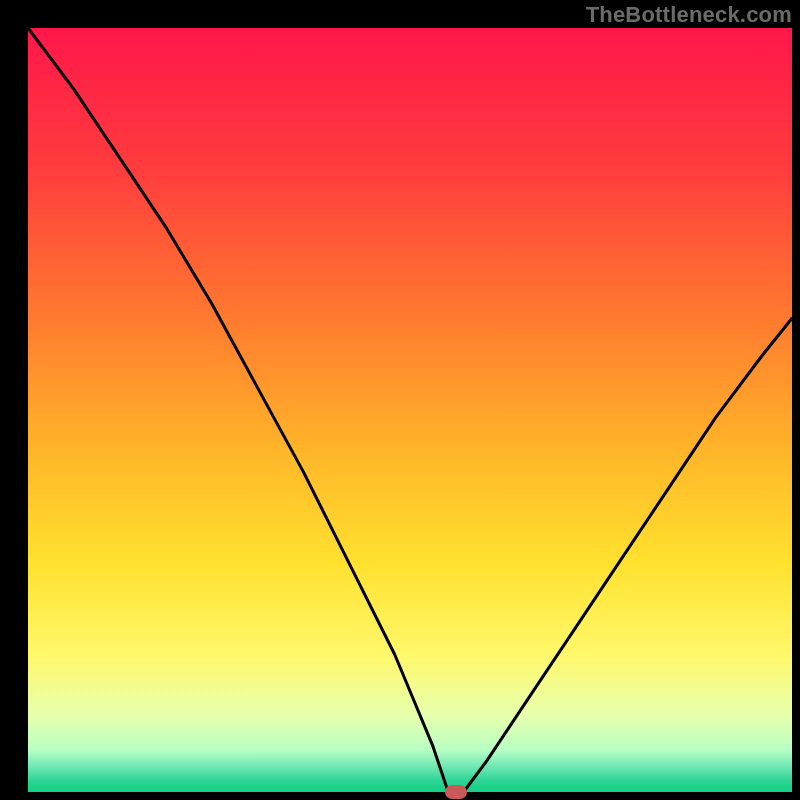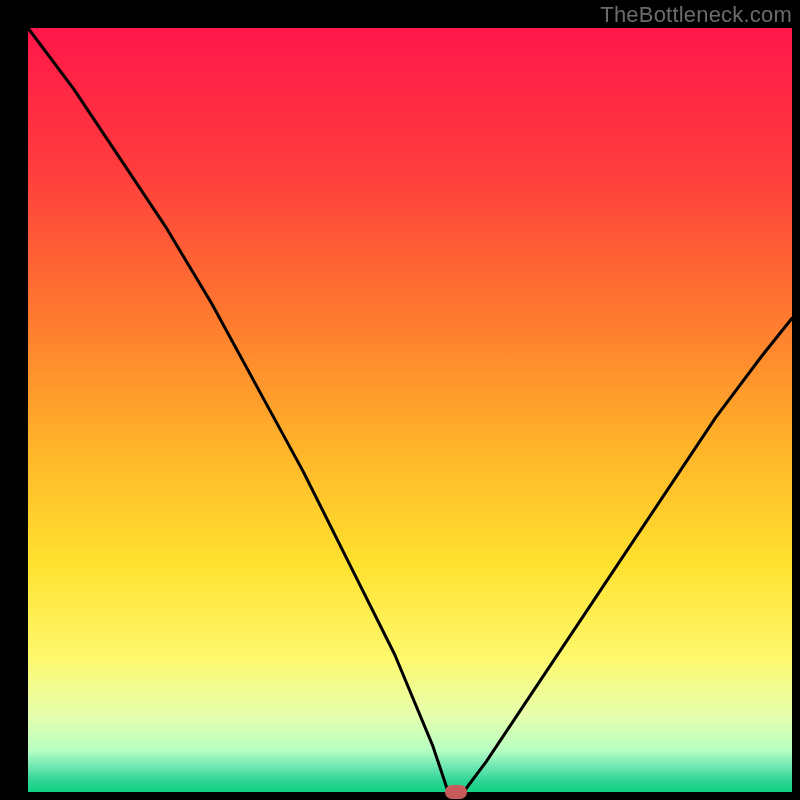--- a/index.html
+++ b/index.html
@@ -16,21 +16,21 @@
     width: 800px;
     height: 800px;
     background: #000;
   }
   .watermark {
     position: absolute;
     top: 2px;
     right: 8px;
     color: #6b6b6b;
     font-size: 22px;
-    font-weight: 400;
+    font-weight: 700;
     letter-spacing: 0.2px;
     z-index: 20;
   }
   svg.plot {
     position: absolute;
     left: 0;
     top: 0;
     width: 800px;
     height: 800px;
   }

